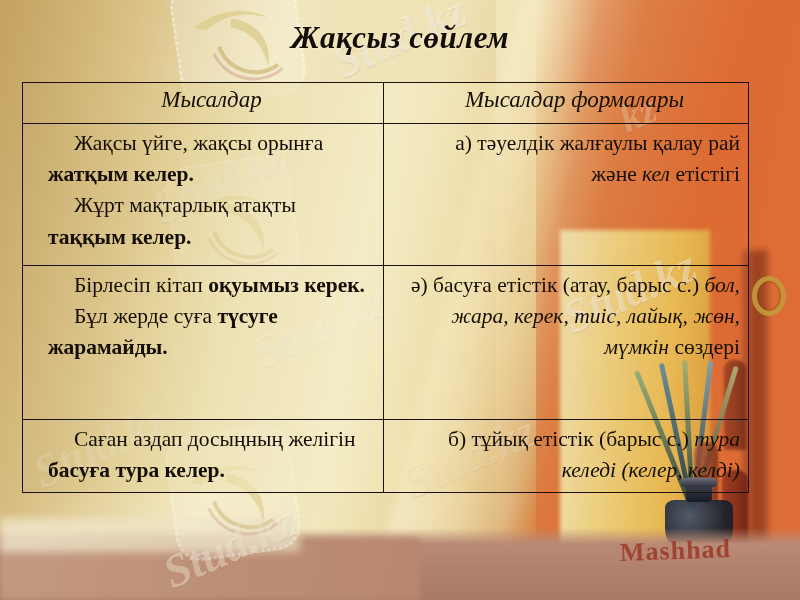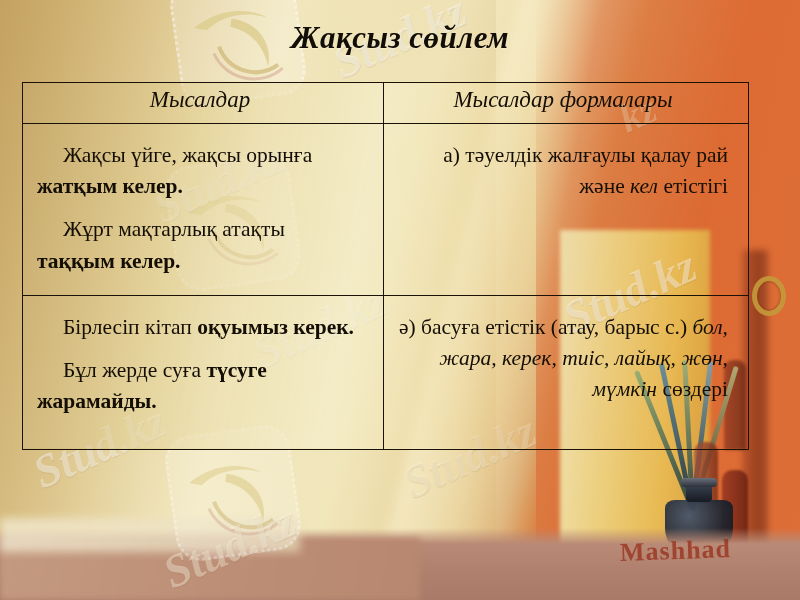--- a/index.html
+++ b/index.html
@@ -285,42 +285,42 @@
       rgba(196,168,106,0.55) 0%,
       rgba(226,208,148,0.55) 22%,
       rgba(246,240,206,0.62) 46%,
       rgba(242,228,176,0.45) 58%,
       rgba(226,190,120,0.25) 66%,
       rgba(214,120,50,0.05) 76%,
       rgba(214,100,40,0.0) 100%);
   }
   table.grid td, table.grid th {
     border: 1.6px solid #1a1208;
-    padding: 4px 8px 6px 2px;
+    padding: 4px 8px 6px 25px;
     vertical-align: top;
     color: #140e05;
   }
   col.c1 { width: 361px; }
   col.c2 { width: 365px; }
 
   th.hdr {
     text-align: center;
     font-weight: normal;
     font-style: italic;
     font-size: 23px;
     height: 30px;
     padding-top: 3px;
     padding-bottom: 4px;
   }
   td.cell {
     font-size: 21.5px;
     line-height: 1.45;
   }
   td.cell p {
-    margin: 12px;
+    margin: 0;
     text-indent: 26px;
   }
   td.cell p.noind { text-indent: 0; text-align: right; }
   td.cell .b  { font-weight: bold; }
   td.cell .i  { font-style: italic; }
   .r1 { height: 142px; }
   .r2 { height: 154px; }
   .r3 { height: 70px;  }
   .r4 { height: 74px;  }
   td.center-bold {
@@ -417,18 +417,26 @@
           </tr>
           <tr class="r2">
             <td class="cell">
               <p><span>Бірлесіп кітап </span><span class="b">оқуымыз керек.</span></p>
               <p><span>Бұл жерде суға </span><span class="b">түсуге жарамайды.</span></p>
             </td>
             <td class="cell">
               <p class="noind"><span>ә)</span><span> басуға етістік (атау, барыс с.) </span><span class="i">бол, жара, керек, тиіс, лайық, жөн, мүмкін</span><span> сөздері</span></p>
             </td>
           </tr>
+          <tr class="r3">
+            <td class="cell">
+              <p><span>Саған аздап досыңның желігін </span><span class="b">басуға тура келер.</span></p>
+            </td>
+            <td class="cell">
+              <p class="noind"><span>б)</span><span> тұйық етістік (барыс с.) </span><span class="i">тура келеді (келер, келді)</span></p>
+            </td>
+          </tr>
         </tbody>
     </table>
   </div>
 
   <div class="wm-mashhad">Mashhad</div>
 </div>
 
 </body></html>

